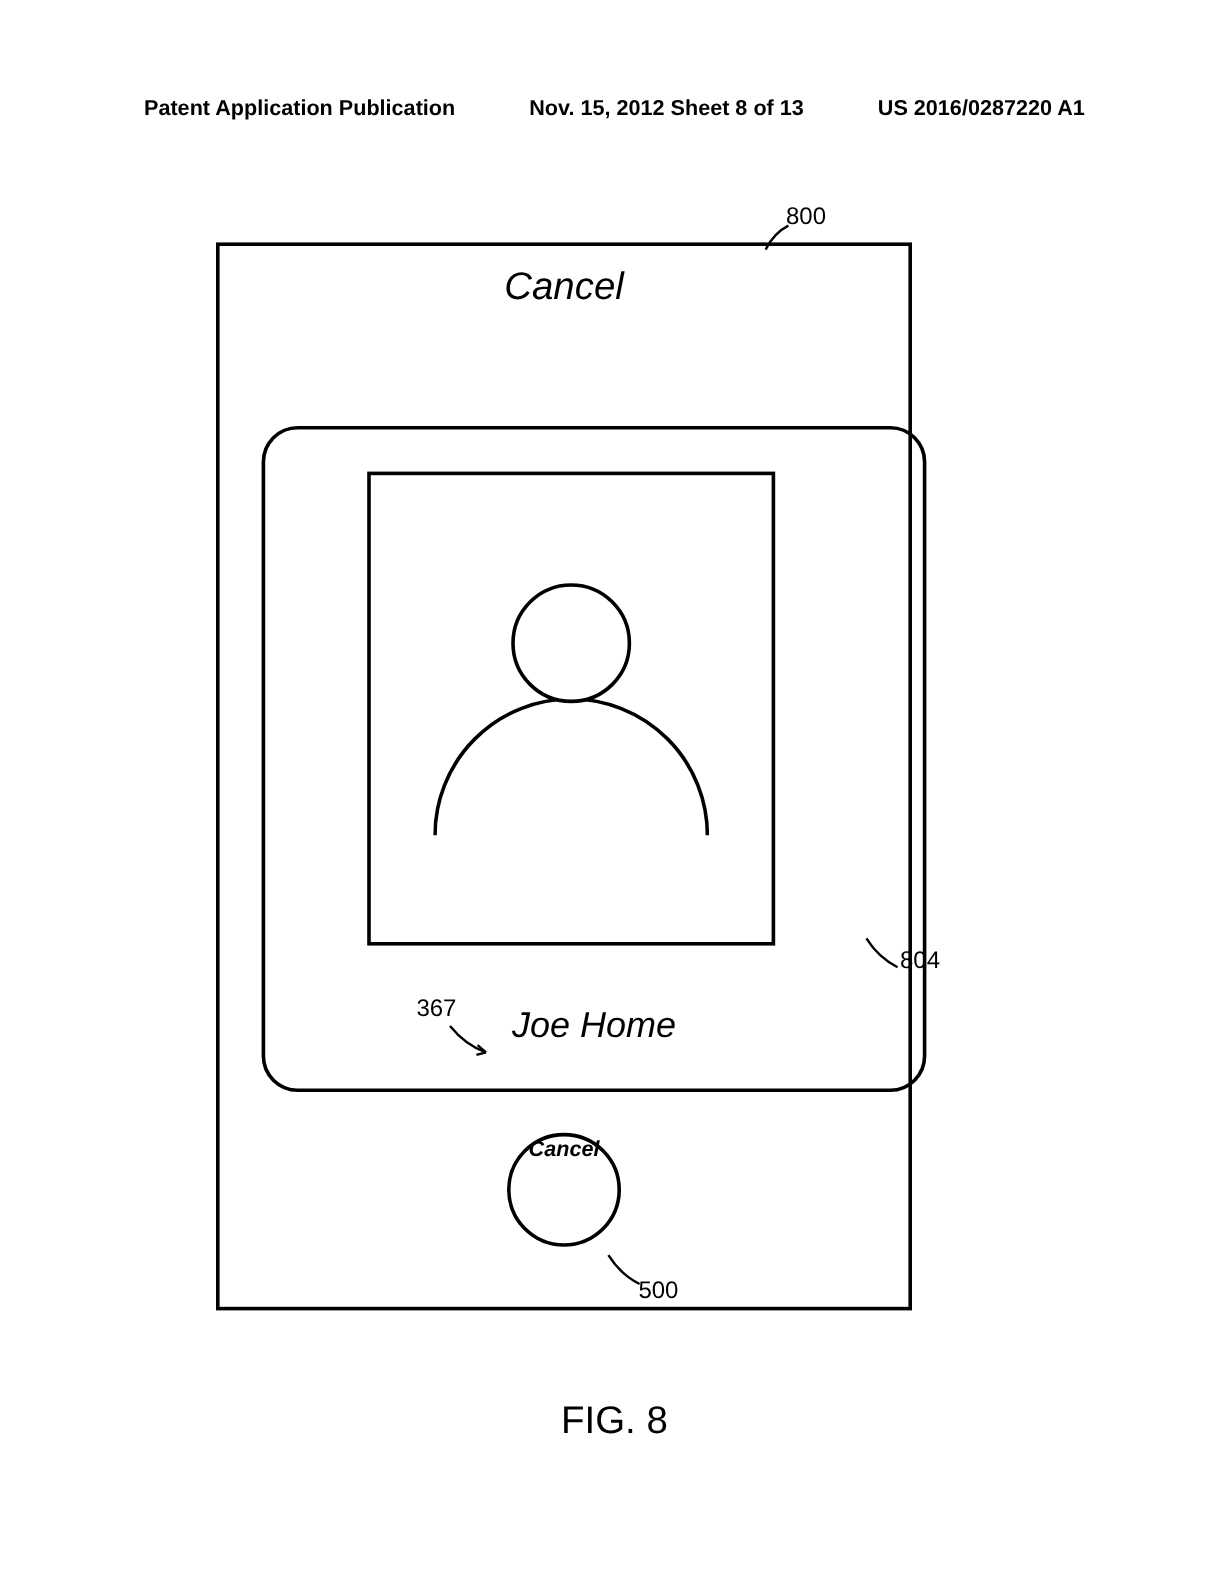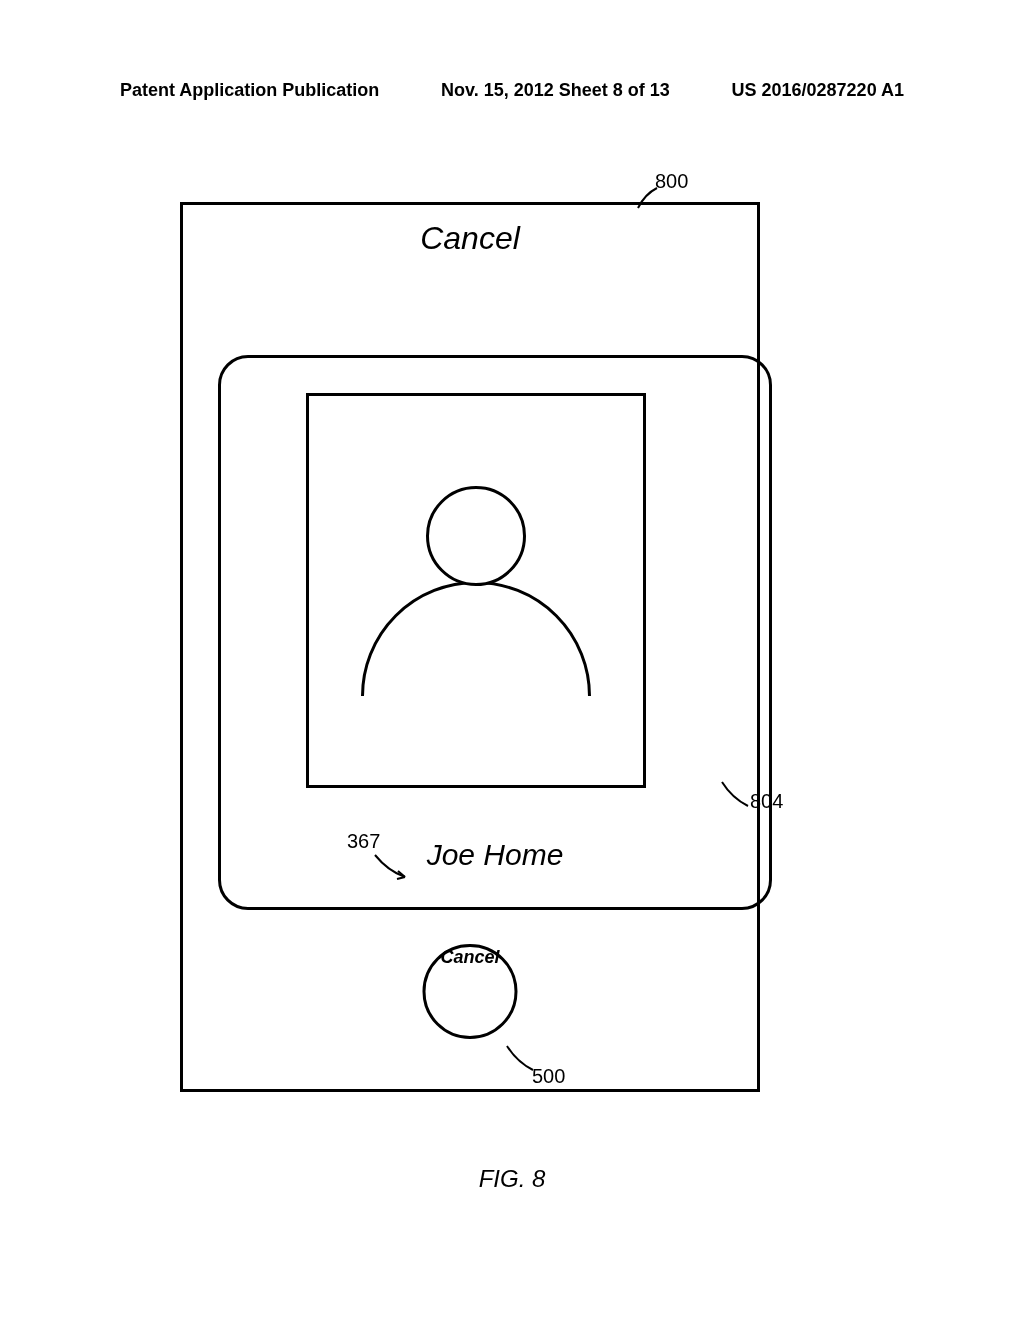--- a/index.html
+++ b/index.html
@@ -182,22 +182,21 @@
       top: 874px;
       left: 325px;
       width: 32px;
       height: 32px;
     }
     .figure-caption {
       position: absolute;
       top: 1165px;
       left: 50%;
       transform: translateX(-50%);
-      font-style: italic;
-      font-size: 24px;
+      font-size: 32px;
       font-family: Arial, sans-serif;
     }
   </style>
 </head>
 <body>
 
 <div class="page-header">
   <span class="header-left">Patent Application Publication</span>
   <span class="header-center">Nov. 15, 2012  Sheet 8 of 13</span>
   <span class="header-right">US 2016/0287220 A1</span>

